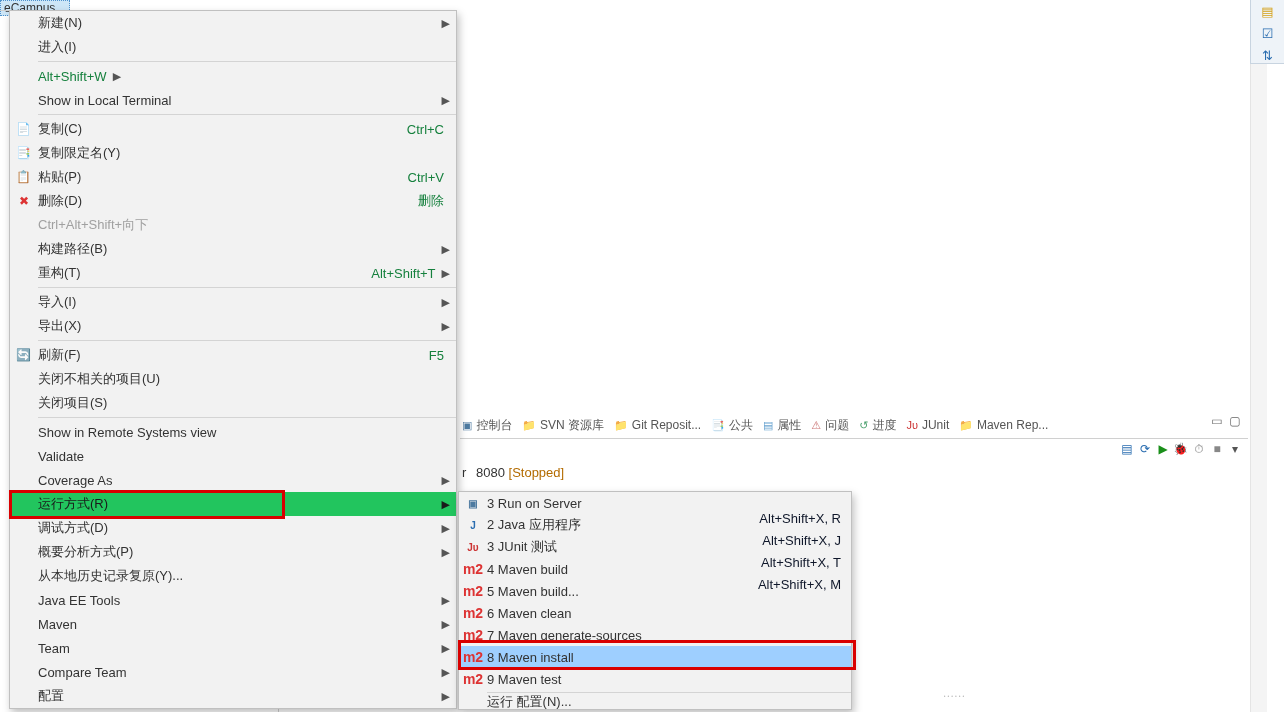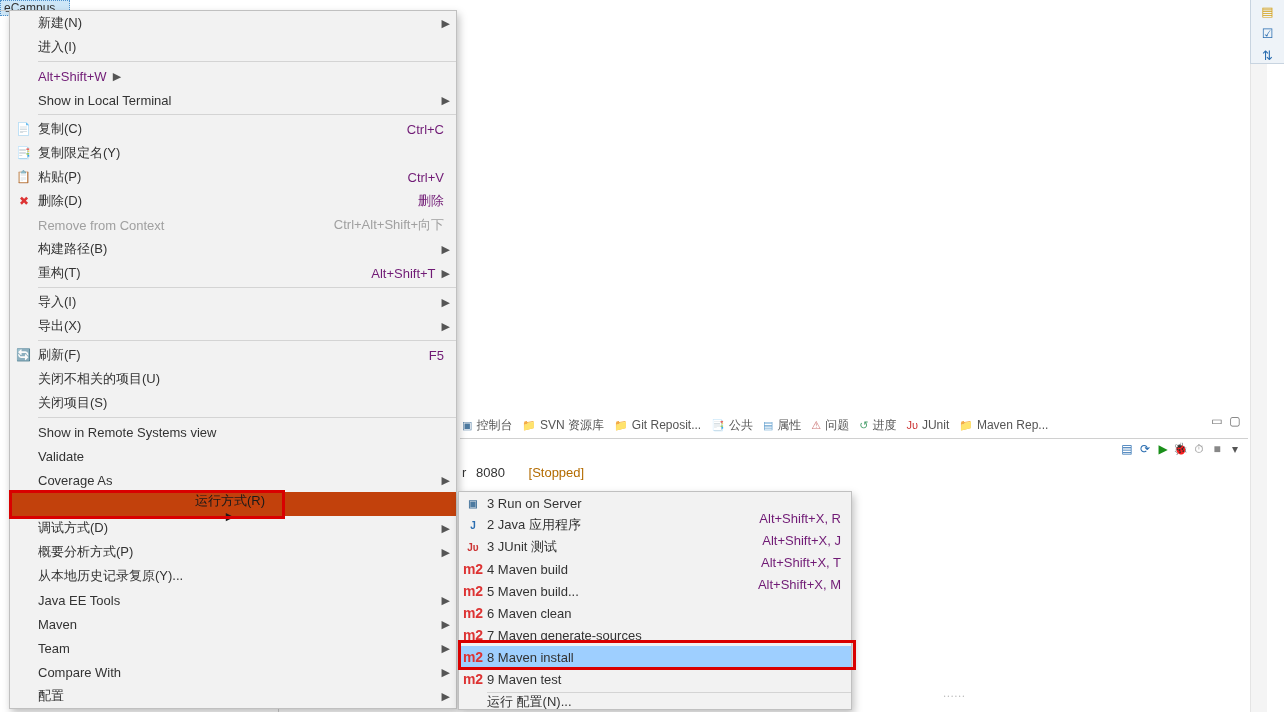--- a/index.html
+++ b/index.html
@@ -55,33 +55,32 @@
   }
   .ctx-menu .icon {
     width: 28px;
     display: flex;
     justify-content: center;
     align-items: center;
     font-size: 12px;
     color: #777;
   }
   .ctx-menu .label { flex: 1; }
-  .ctx-menu .shortcut { color: #701a75; margin-right: 6px; }
+  .ctx-menu .shortcut { color: #15803d; margin-right: 6px; }
   .ctx-menu .arrow { color: #555; font-size: 11px; }
   .ctx-menu .disabled .label,
   .ctx-menu .disabled .shortcut { color: #a0a0a0; }
   .ctx-menu .sep {
     height: 1px;
     background: #d4d4d4;
     margin: 2px 0 2px 28px;
   }
   .ctx-menu .row.selected {
-    background: #c2410c;
+    background: #22c55e;
     color: #1a1a1a;
-    flex-direction: column;
   }
   .ctx-menu .row.selected .arrow,
   .ctx-menu .row.selected .shortcut { color: #1a1a1a; }
 
   .hl-box-1 {
     position: absolute;
     border: 3px solid #d90000;
     pointer-events: none;
     left: 9px;
     top: 490px;
@@ -108,21 +107,21 @@
   }
   .sub-menu .icon {
     width: 28px;
     display: flex;
     justify-content: center;
     align-items: center;
     font-size: 10px;
     font-weight: bold;
   }
   .sub-menu .label { flex: 1; }
-  .sub-menu .shortcut { color: #701a75; margin-top: 30px; }
+  .sub-menu .shortcut { color: #0f172a; margin-top: 30px; }
   .sub-menu .row.selected { background: #9ecfff; }
   .sub-menu .sep {
     height: 1px; background: #d4d4d4;
     margin: 2px 0 2px 28px;
   }
   .m2 { color: #d33; font-size: 14px; }
   .ju { color: #c33; font-size: 10px; }
   .jicon { color: #2a6db0; font-size: 10px; }
 
   .hl-box-2 {
@@ -161,21 +160,21 @@
   }
   .tabs-ctrl span { width: 14px; text-align:center; }
 
   
   .server-line {
     position: absolute;
     left: 462px; top: 465px;
     font-size: 13px;
   }
   .server-line .port { margin-left: 6px; }
-  .server-line .status { color: #b36b00; margin-left: 20px; }
+  .server-line .status { color: #b36b00; margin-left: 0; }
 
   
   .server-toolbar {
     position: absolute;
     right: 42px; top: 442px;
     display: flex; gap: 4px;
     font-size: 12px;
   }
   .server-toolbar span { width: 14px; height:14px; display:inline-flex; align-items:center; justify-content:center; }
   .icon-tree { color:#2a6db0; }
@@ -283,21 +282,20 @@
       <span class="label">粘贴(P)</span>
       <span class="shortcut">Ctrl+V</span>
     </div>
     <div class="row">
       <span class="icon" style="color: rgb(221, 51, 51);">✖</span>
       <span class="label">删除(D)</span>
       <span class="shortcut">删除</span>
     </div>
     <div class="row disabled">
       <span class="icon"></span>
-      <span class="label">Remove from Context</span>
       <span class="shortcut">Ctrl+Alt+Shift+向下</span>
     </div>
     <div class="row">
       <span class="icon"></span>
       <span class="label">构建路径(B)</span>
       <span class="arrow">▶</span>
     </div>
     <div class="row">
       <span class="icon"></span>
       <span class="label">重构(T)</span>
@@ -372,21 +370,21 @@
       <span class="label">Maven</span>
       <span class="arrow">▶</span>
     </div>
     <div class="row">
       <span class="icon"></span>
       <span class="label">Team</span>
       <span class="arrow">▶</span>
     </div>
     <div class="row">
       <span class="icon"></span>
-      <span class="label">Compare With</span>
+      <span class="label">Compare Team</span>
       <span class="arrow">▶</span>
     </div>
     <div class="row">
       <span class="icon"></span>
       <span class="label">配置</span>
       <span class="arrow">▶</span>
     </div>
   </div>
 <div class="hl-box-1"></div>
 

